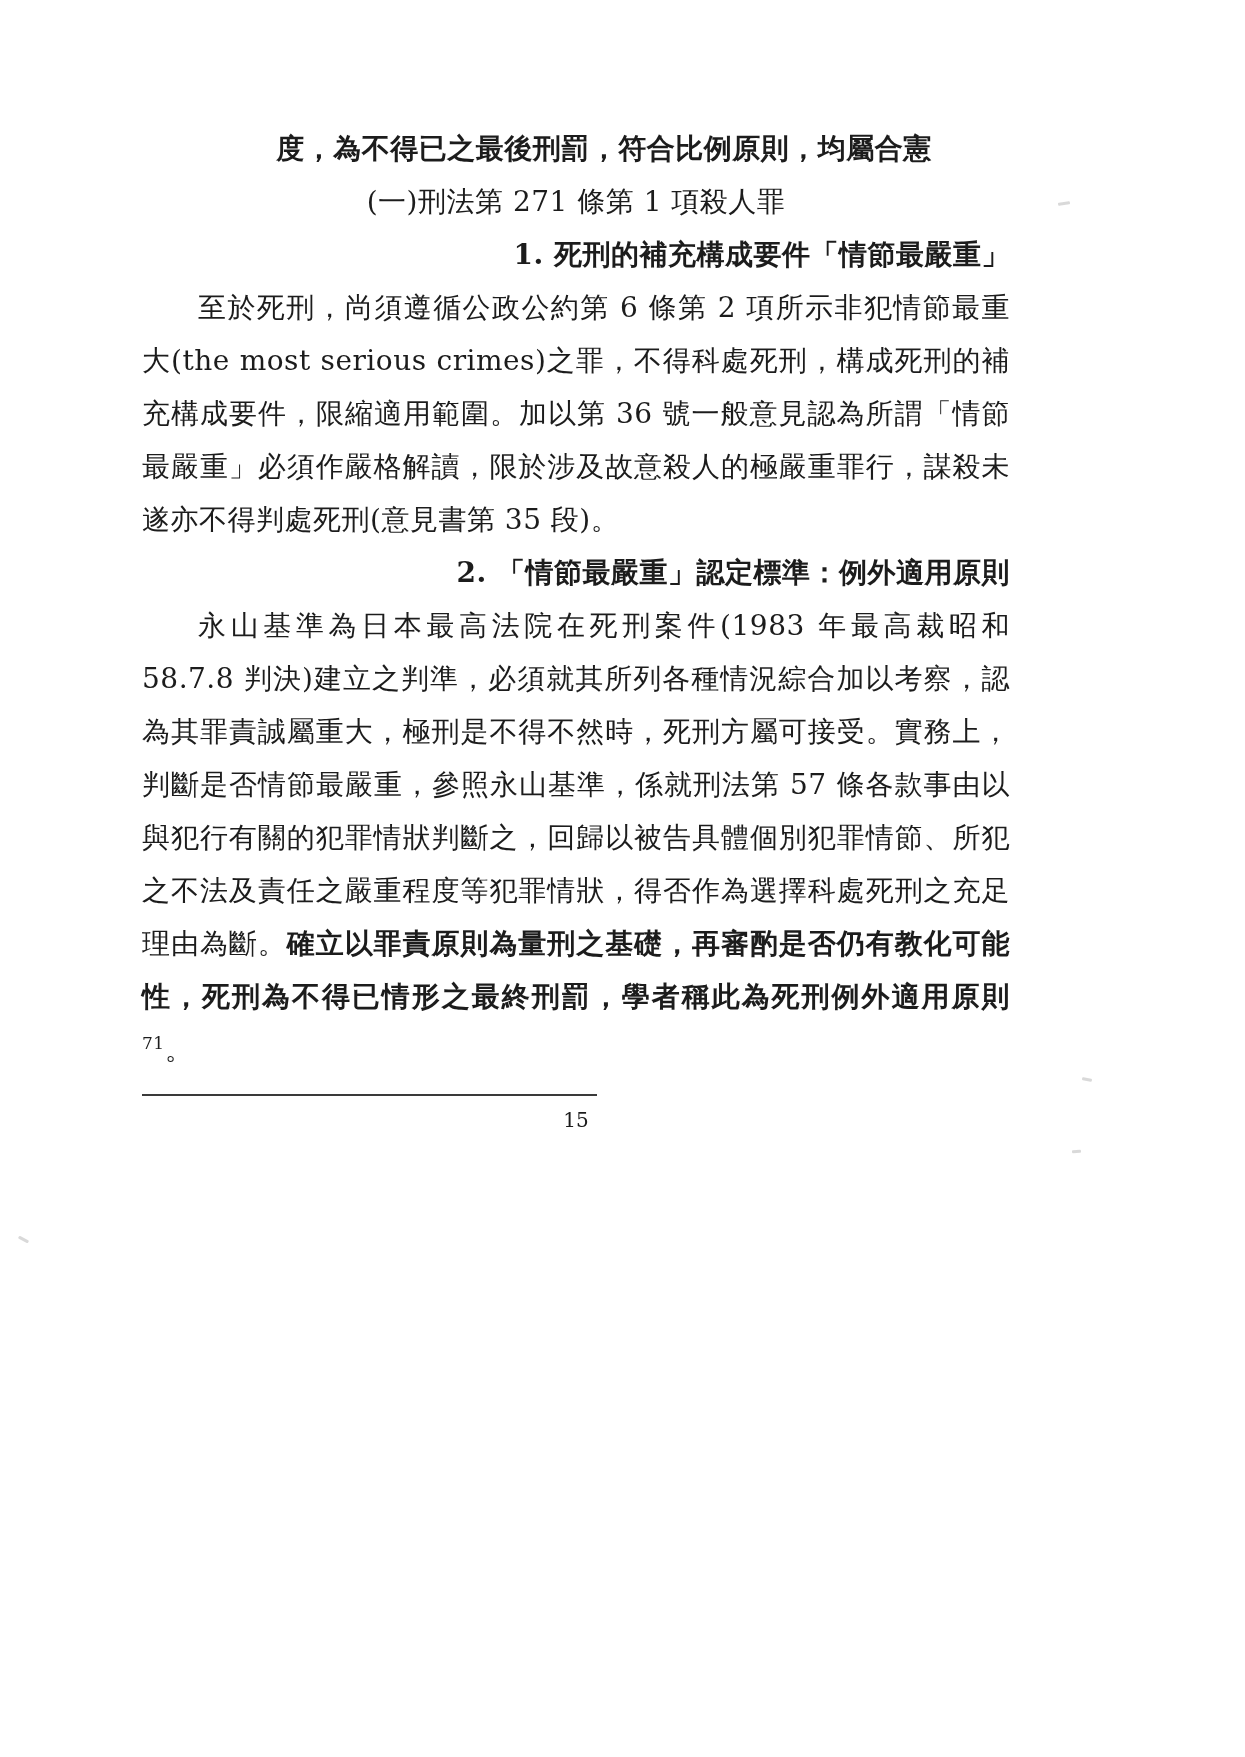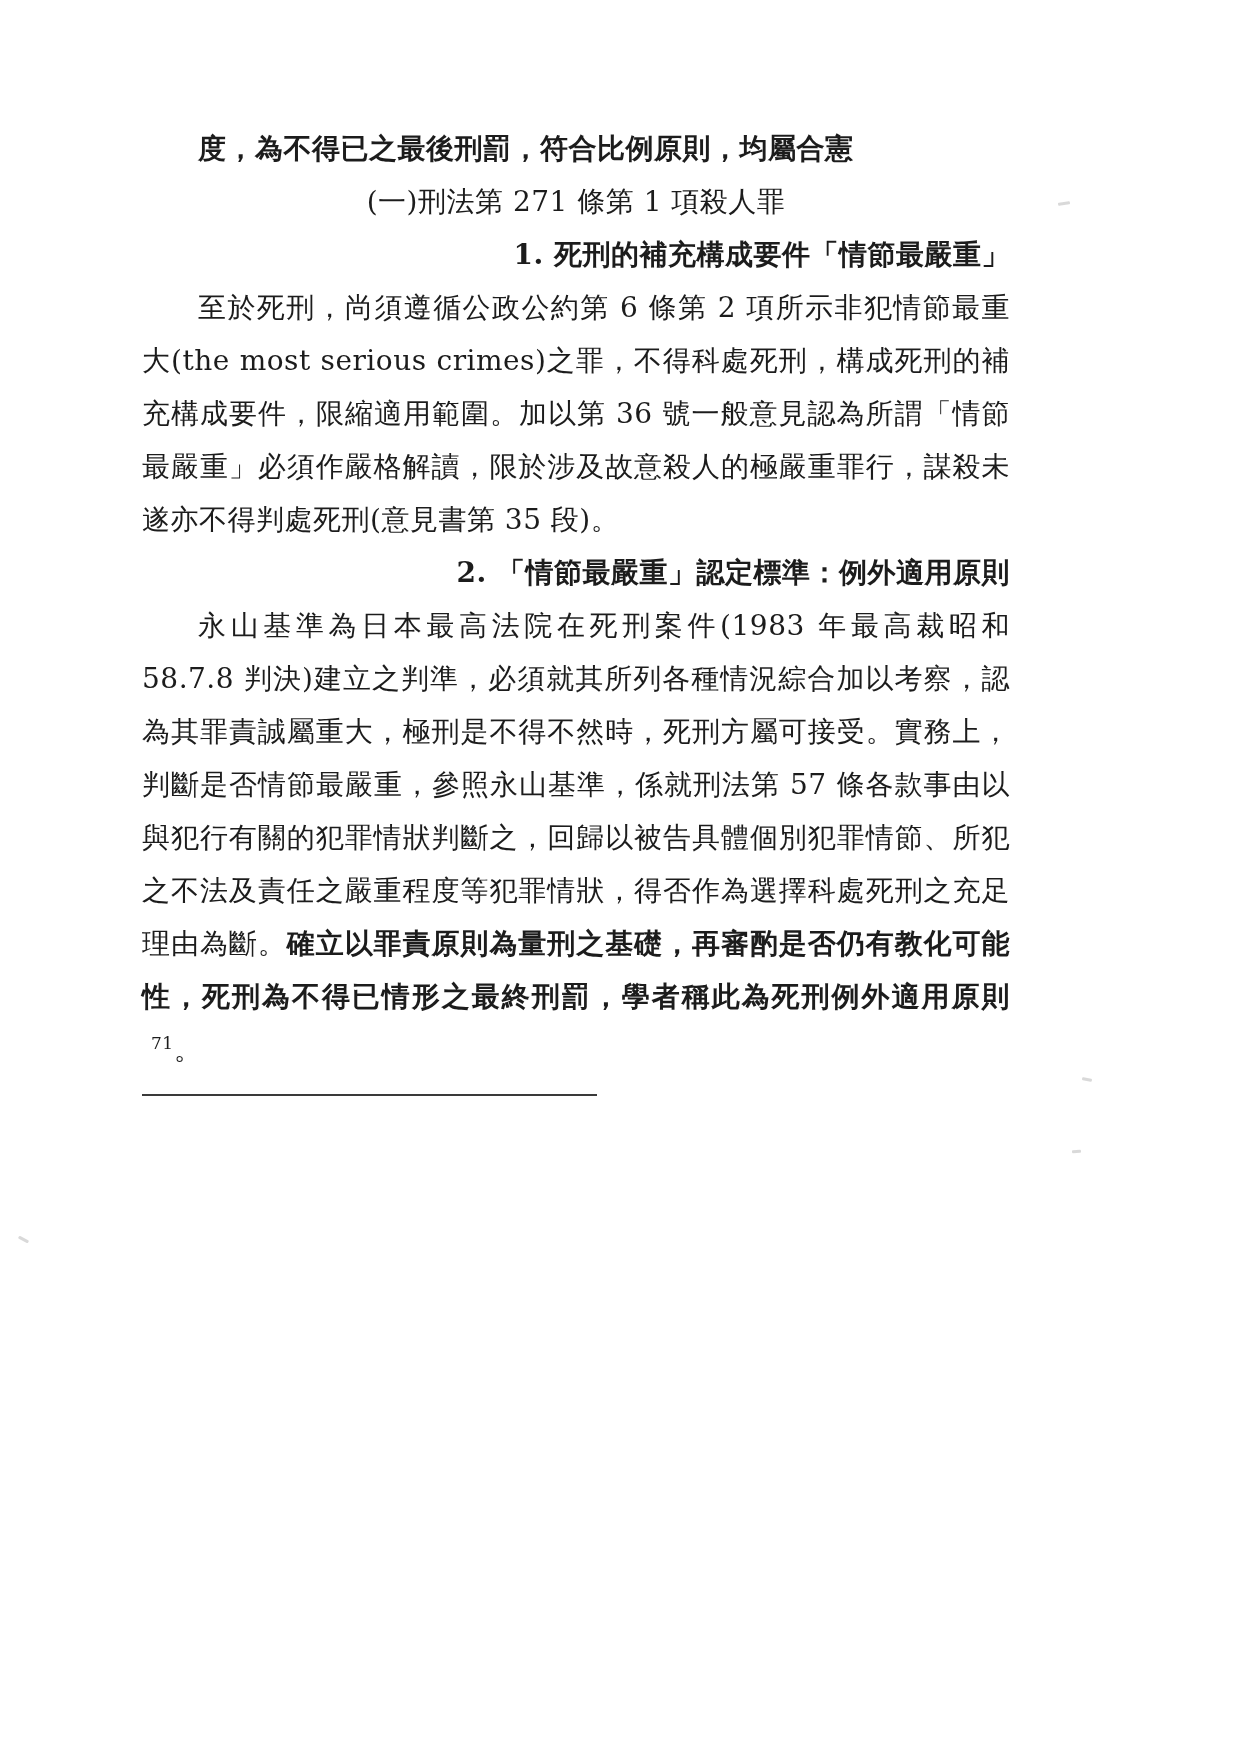--- a/index.html
+++ b/index.html
@@ -26,40 +26,39 @@
   .doc-body {
     font-size: 28px;
     line-height: 53px;
     text-align: justify;
     letter-spacing: 0.5px;
   }
   .block { margin: 0; }
   .opening-bold {
     font-weight: bold;
     text-indent: 56px;
-    text-align: left;
+    text-align: center;
   }
   .section-heading {
     text-indent: 0;
     text-align: center;
   }
   .subheading {
     font-weight: bold;
     text-indent: 28px;
     text-align: right;
   }
   .paragraph {
     text-indent: 56px;
   }
   .paragraph b { font-weight: bold; }
   sup {
     font-size: 17px;
     line-height: 0;
     vertical-align: super;
-    margin-left: 9px;
   }
   .footnote-sep {
     width: 455px;
     border-top: 2px solid #3a3a3a;
     margin-top: 18px;
   }
   .footnotes {
     margin-top: 8px;
     font-size: 20px;
     line-height: 31px;
@@ -105,15 +104,16 @@
         <p class="block section-heading">(一)刑法第 271 條第 1 項殺人罪</p>
         <p class="block subheading">1. 死刑的補充構成要件「情節最嚴重」</p>
         <p class="block paragraph"><span>至於死刑，尚須遵循公政公約第 6 條第 2 項所示非犯情節最重大(the most serious crimes)之罪，不得科處死刑，構成死刑的補充構成要件，限縮適用範圍。加以第 36 號一般意見認為所謂「情節最嚴重」必須作嚴格解讀，限於涉及故意殺人的極嚴重罪行，謀殺未遂亦不得判處死刑(意見書第 35 段)。</span></p>
         <p class="block subheading">2. 「情節最嚴重」認定標準：例外適用原則</p>
         <p class="block paragraph"><span>永山基準為日本最高法院在死刑案件(1983 年最高裁昭和 58.7.8 判決)建立之判準，必須就其所列各種情況綜合加以考察，認為其罪責誠屬重大，極刑是不得不然時，死刑方屬可接受。實務上，判斷是否情節最嚴重，參照永山基準，係就刑法第 57 條各款事由以與犯行有關的犯罪情狀判斷之，回歸以被告具體個別犯罪情節、所犯之不法及責任之嚴重程度等犯罪情狀，得否作為選擇科處死刑之充足理由為斷。</span><b>確立以罪責原則為量刑之基礎，再審酌是否仍有教化可能性，死刑為不得已情形之最終刑罰，學者稱此為死刑例外適用原則</b><sup>71</sup><span>。</span></p>
       </div>
 
     <div class="footnote-sep"></div>
 
 
+    <div class="page-number">15</div>
 
   </div>
 </div>
 
 </body></html>

